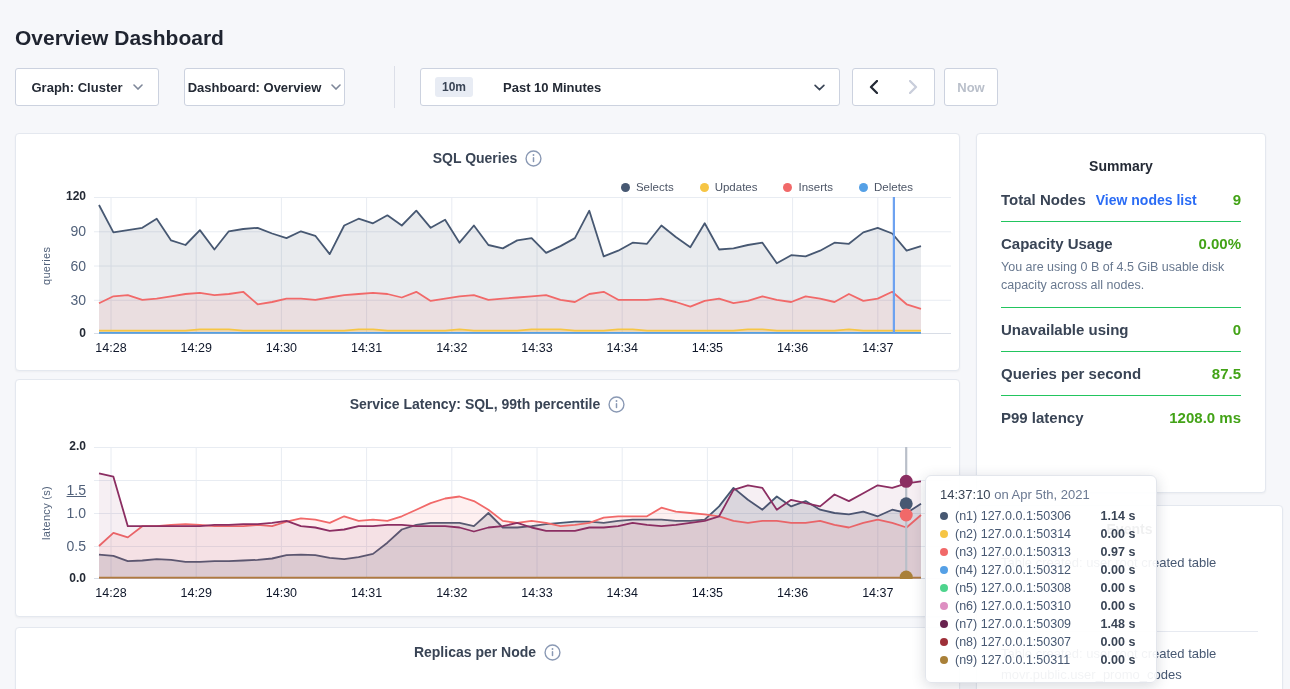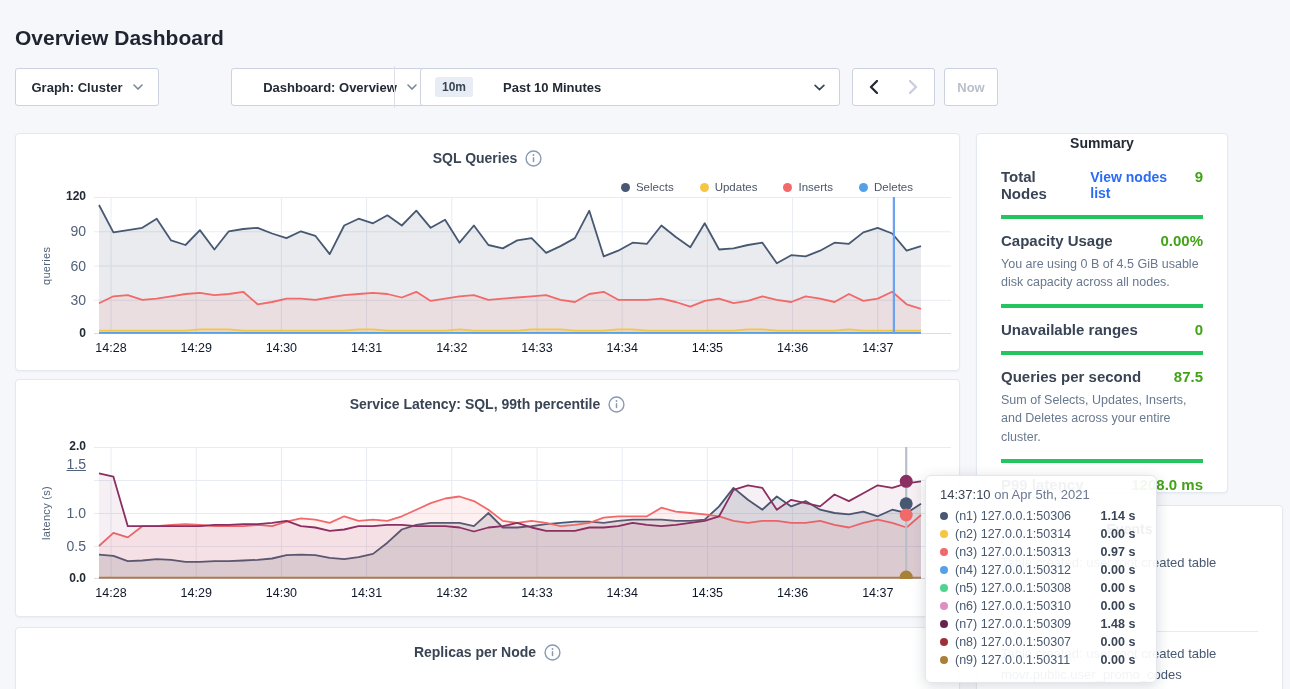--- a/index.html
+++ b/index.html
@@ -9,36 +9,36 @@
     font-family:"Liberation Sans","DejaVu Sans",sans-serif;
     -webkit-font-smoothing:antialiased;
   }
   .page-title{position:absolute;left:15px;top:12px;font-size:21px;font-weight:600;color:#1f2430;}
 
   
   .btn{position:absolute;top:68px;height:38px;background:#fff;border:1px solid #ccd2df;border-radius:3px;
     display:flex;align-items:center;justify-content:center;box-sizing:border-box;
     font-size:13px;font-weight:bold;color:#242a35;cursor:pointer;}
   #dd-graph{left:15px;width:144px;gap:10px;}
-  #dd-dashboard{left:184px;width:218px;gap:10px;margin-left:47px;}
+  #dd-dashboard{left:184px;width:161px;gap:10px;}
   .controls-divider{position:absolute;left:394px;top:66px;height:42px;width:1px;background:#dcdfe8;}
   #time-selector{left:420px;width:420px;justify-content:flex-start;padding:0 14px;gap:30px;}
   .time-badge{background:#e8ecf4;border-radius:3px;padding:3px 7px;font-size:12px;font-weight:bold;color:#394455;}
   #time-selector .chev{margin-left:auto;}
   #btn-prev{left:852px;width:42px;border-radius:3px 0 0 3px;}
   #btn-next{left:893px;width:42px;border-radius:0 3px 3px 0;border-left:none;}
   #btn-now{left:944px;width:54px;color:#b9bfca;}
 
   
   .card{position:absolute;background:#fff;border:1px solid #e4e8ef;border-radius:4px;
     box-shadow:0 1px 2px rgba(50,60,80,0.05);box-sizing:border-box;}
   #card-sql{left:15px;top:133px;width:945px;height:238px;}
   #card-latency{left:15px;top:379px;width:945px;height:238px;}
   #card-replicas{left:15px;top:627px;width:945px;height:120px;}
-  #card-summary{left:976px;top:133px;width:252px;height:360px;padding:1px 24px;}
+  #card-summary{left:976px;top:133px;width:290px;height:360px;padding:24px 24px;}
   #card-events{left:976px;top:505px;width:307px;height:235px;padding:15px 24px;}
 
   .chart-title{display:flex;justify-content:center;align-items:flex-start;gap:8px;margin-top:16px;
     font-size:14px;font-weight:bold;color:#394455;}
   .legend{position:absolute;top:47px;right:46px;display:flex;gap:26px;}
   .legend-item{display:flex;align-items:center;gap:6px;font-size:11.5px;color:#4c5566;cursor:pointer;}
   .legend-dot{width:9px;height:9px;border-radius:50%;flex:none;}
 
   .chart-area{position:absolute;left:0;top:63px;right:0;}
   #area-latency{top:67px;}
@@ -46,21 +46,21 @@
   .ylabels{position:absolute;left:0;top:0;width:70px;}
   .ytick{position:absolute;right:0;width:70px;text-align:right;font-size:14px;color:#51617a;}
   .ytick.bold{font-weight:bold;color:#242a35;font-size:12px;}
   .unit{position:absolute;left:24px;top:0;width:14px;writing-mode:vertical-rl;transform:rotate(180deg);
     text-align:center;font-size:11px;color:#51617a;letter-spacing:.3px;}
   .xlabels{position:absolute;left:78px;width:857px;height:16px;}
   .xtick{position:absolute;width:56px;text-align:center;font-size:12.5px;color:#0f172a;}
 
   
   .panel-title{text-align:center;font-weight:bold;font-size:14px;color:#242a35;margin-bottom:4px;}
-  .stat{padding:13px 0;border-bottom:4px solid #22c55e;}
+  .stat{padding:13px 0;border-bottom:1px solid #22c55e;}
   .stat:last-child{border-bottom:none;}
   .stat-top{display:flex;align-items:baseline;gap:10px;}
   .stat-label{font-weight:bold;font-size:15px;color:#394455;}
   .stat-link{font-weight:bold;font-size:14px;color:#2a6cf5;cursor:pointer;}
   .stat-value{margin-left:auto;font-weight:bold;font-size:15px;color:#43a317;}
   .stat-desc{margin-top:6px;font-size:12.5px;color:#68788f;line-height:1.45;}
 
   
   .event-item{padding:12px 0 14px;border-bottom:1px solid #e7eaf1;font-size:13px;color:#475872;line-height:1.6;}
   .event-item:last-child{border-bottom:none;}
@@ -194,21 +194,21 @@
     <span>Service Latency: SQL, 99th percentile</span>
     <svg width="17" height="17" viewBox="0 0 16 16">
         <circle cx="8" cy="8" r="7" stroke="#8a99b4" fill="none" stroke-width="1.3"></circle>
         <circle cx="8" cy="4.7" r="0.9" fill="#8a99b4"></circle>
         <rect x="7.3" y="6.6" width="1.4" height="5" rx="0.7" fill="#8a99b4"></rect>
       </svg>
   </div>
   <div class="chart-area" id="area-latency">
     <div class="ylabels" id="yl-latency">
         <span class="ytick bold" style="top: -8px;">2.0</span>
-        <span class="ytick" style="top: 9px; text-decoration: underline;">1.5</span>
+        <span class="ytick" style="top: 35px; text-decoration: underline;">1.5</span>
         <span class="ytick" style="top: 58px;">1.0</span>
         <span class="ytick" style="top: 91px;">0.5</span>
         <span class="ytick bold" style="top: 124px;">0.0</span>
       </div>
     <div class="unit" id="unit-latency" style="height: 132px;">latency (s)</div>
     <svg class="chart-svg" id="svg-latency" viewBox="0 0 857 132" width="857" height="132">
         <line x1="0" y1="0.5" x2="857" y2="0.5" stroke="#e8ecf2" stroke-width="1"></line>
         <line x1="0" y1="33.5" x2="857" y2="33.5" stroke="#e8ecf2" stroke-width="1"></line>
         <line x1="0" y1="66.5" x2="857" y2="66.5" stroke="#e8ecf2" stroke-width="1"></line>
         <line x1="0" y1="99.5" x2="857" y2="99.5" stroke="#e8ecf2" stroke-width="1"></line>
@@ -273,30 +273,29 @@
   </div>
   <div class="stat">
     <div class="stat-top">
       <span class="stat-label">Capacity Usage</span>
       <span class="stat-value">0.00%</span>
     </div>
     <div class="stat-desc">You are using 0 B of 4.5 GiB usable disk capacity across all nodes.</div>
   </div>
   <div class="stat">
     <div class="stat-top">
-      <span class="stat-label">Unavailable ranges</span>
+      <span class="stat-label">Unavailable using</span>
       <span class="stat-value">0</span>
     </div>
   </div>
   <div class="stat">
     <div class="stat-top">
       <span class="stat-label">Queries per second</span>
       <span class="stat-value">87.5</span>
     </div>
-    <div class="stat-desc">Sum of Selects, Updates, Inserts, and Deletes across your entire cluster.</div>
   </div>
   <div class="stat">
     <div class="stat-top">
       <span class="stat-label">P99 latency</span>
       <span class="stat-value">1208.0 ms</span>
     </div>
   </div>
 </div>
 
 <div class="card" id="card-events">

